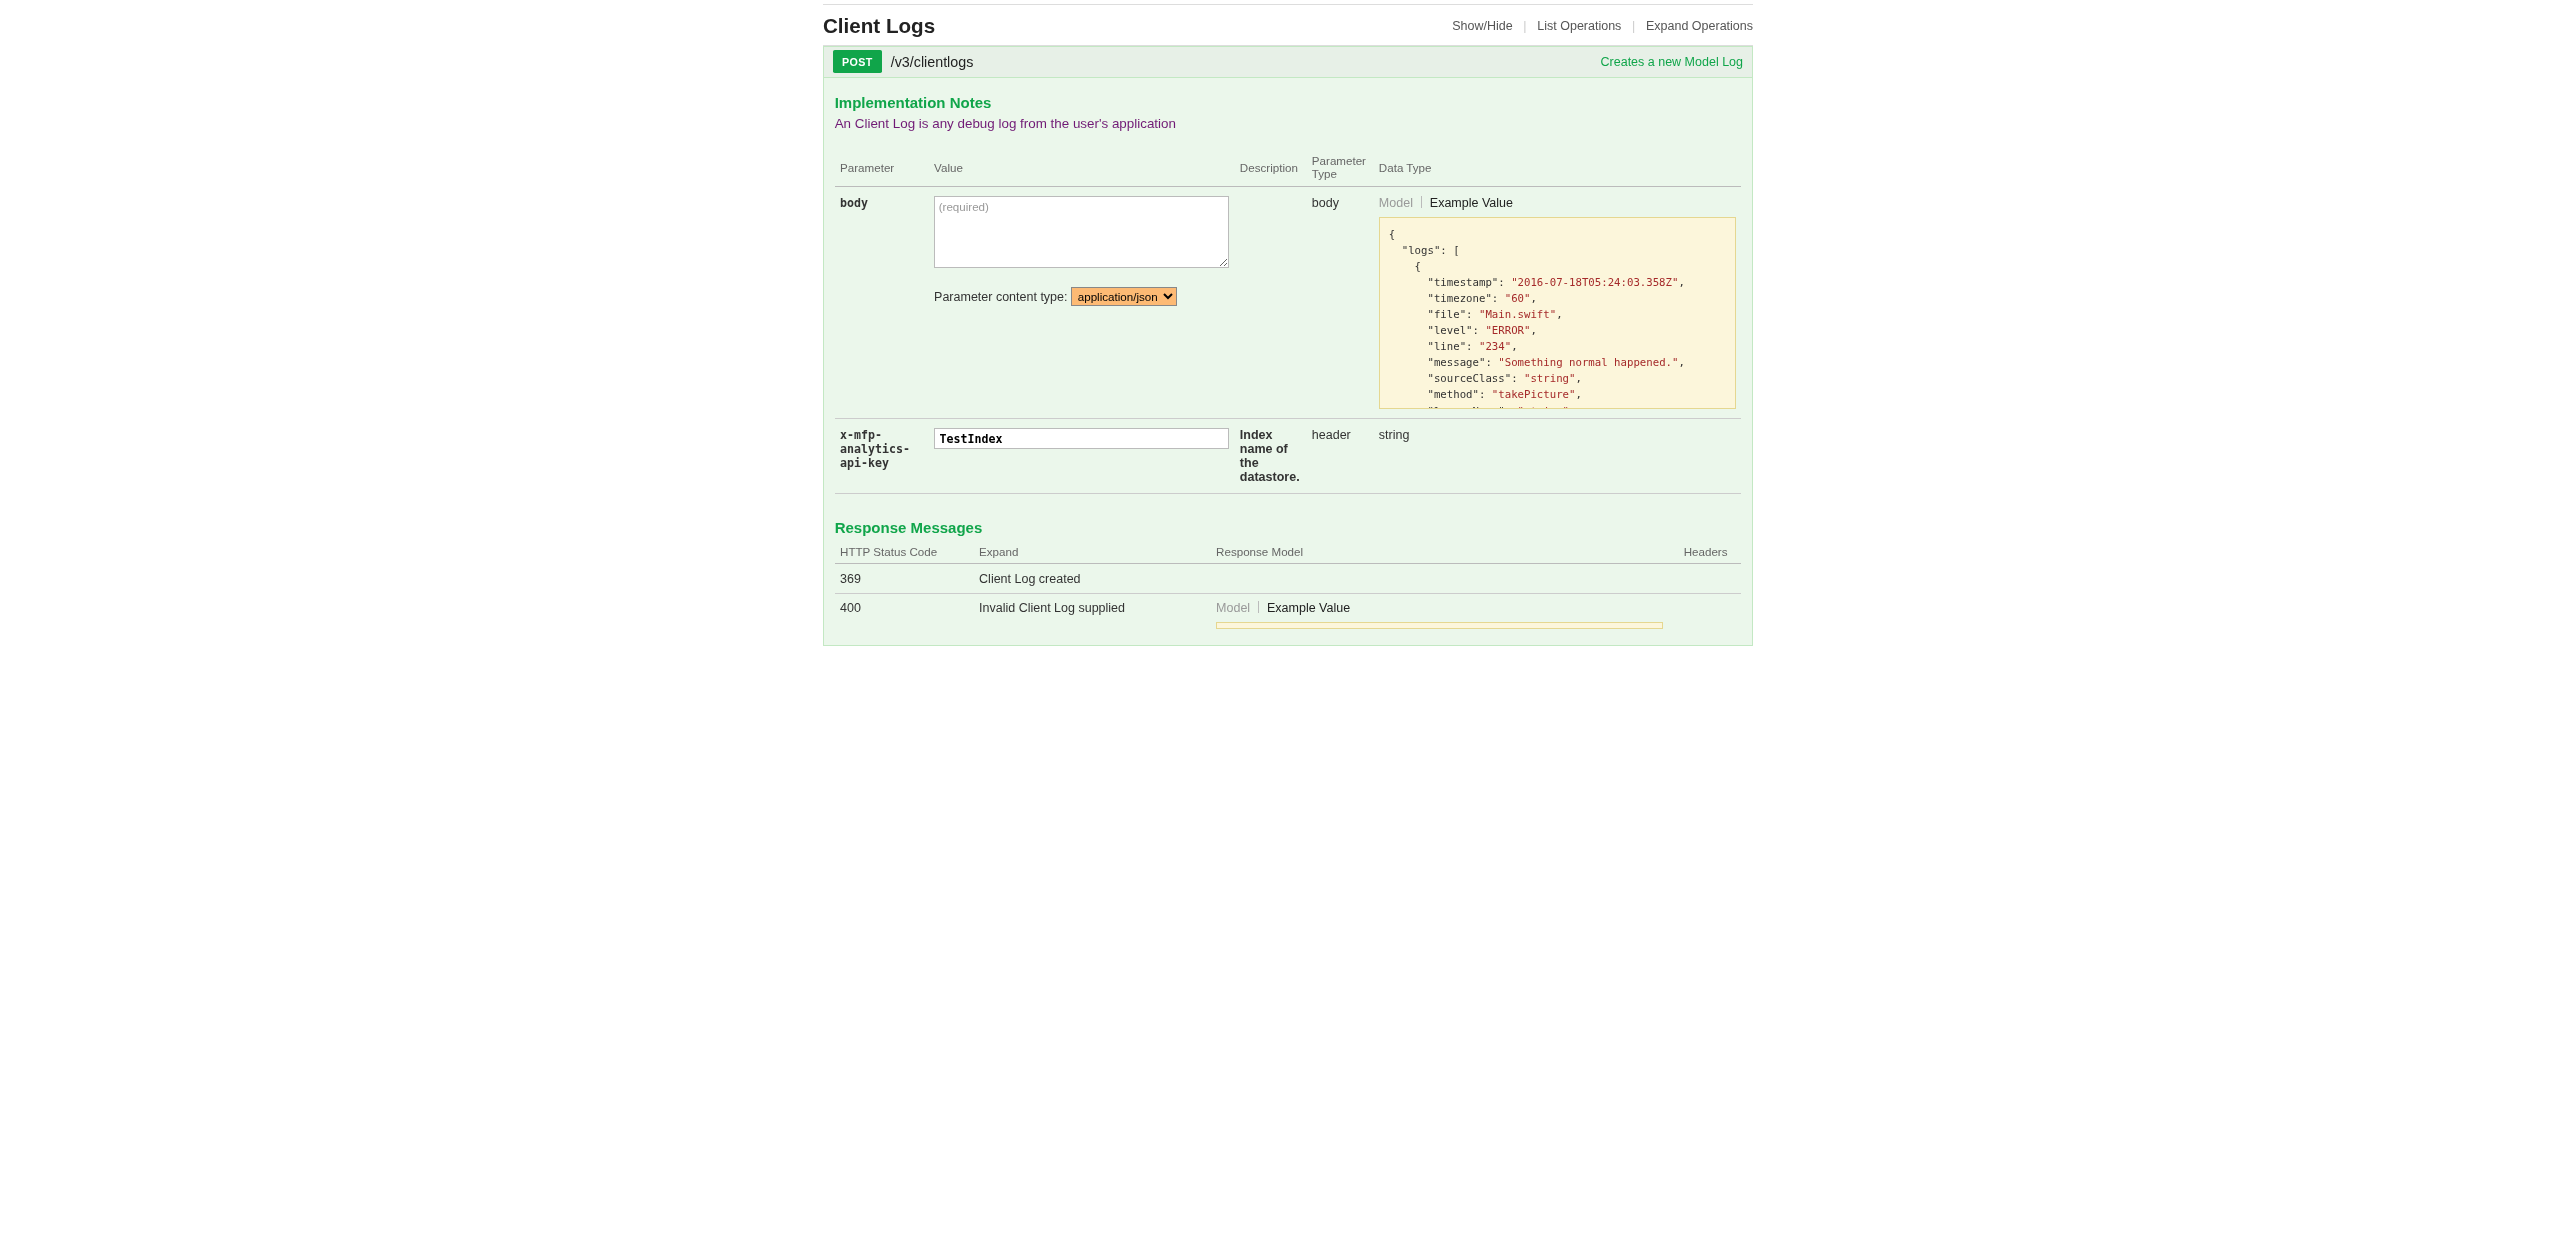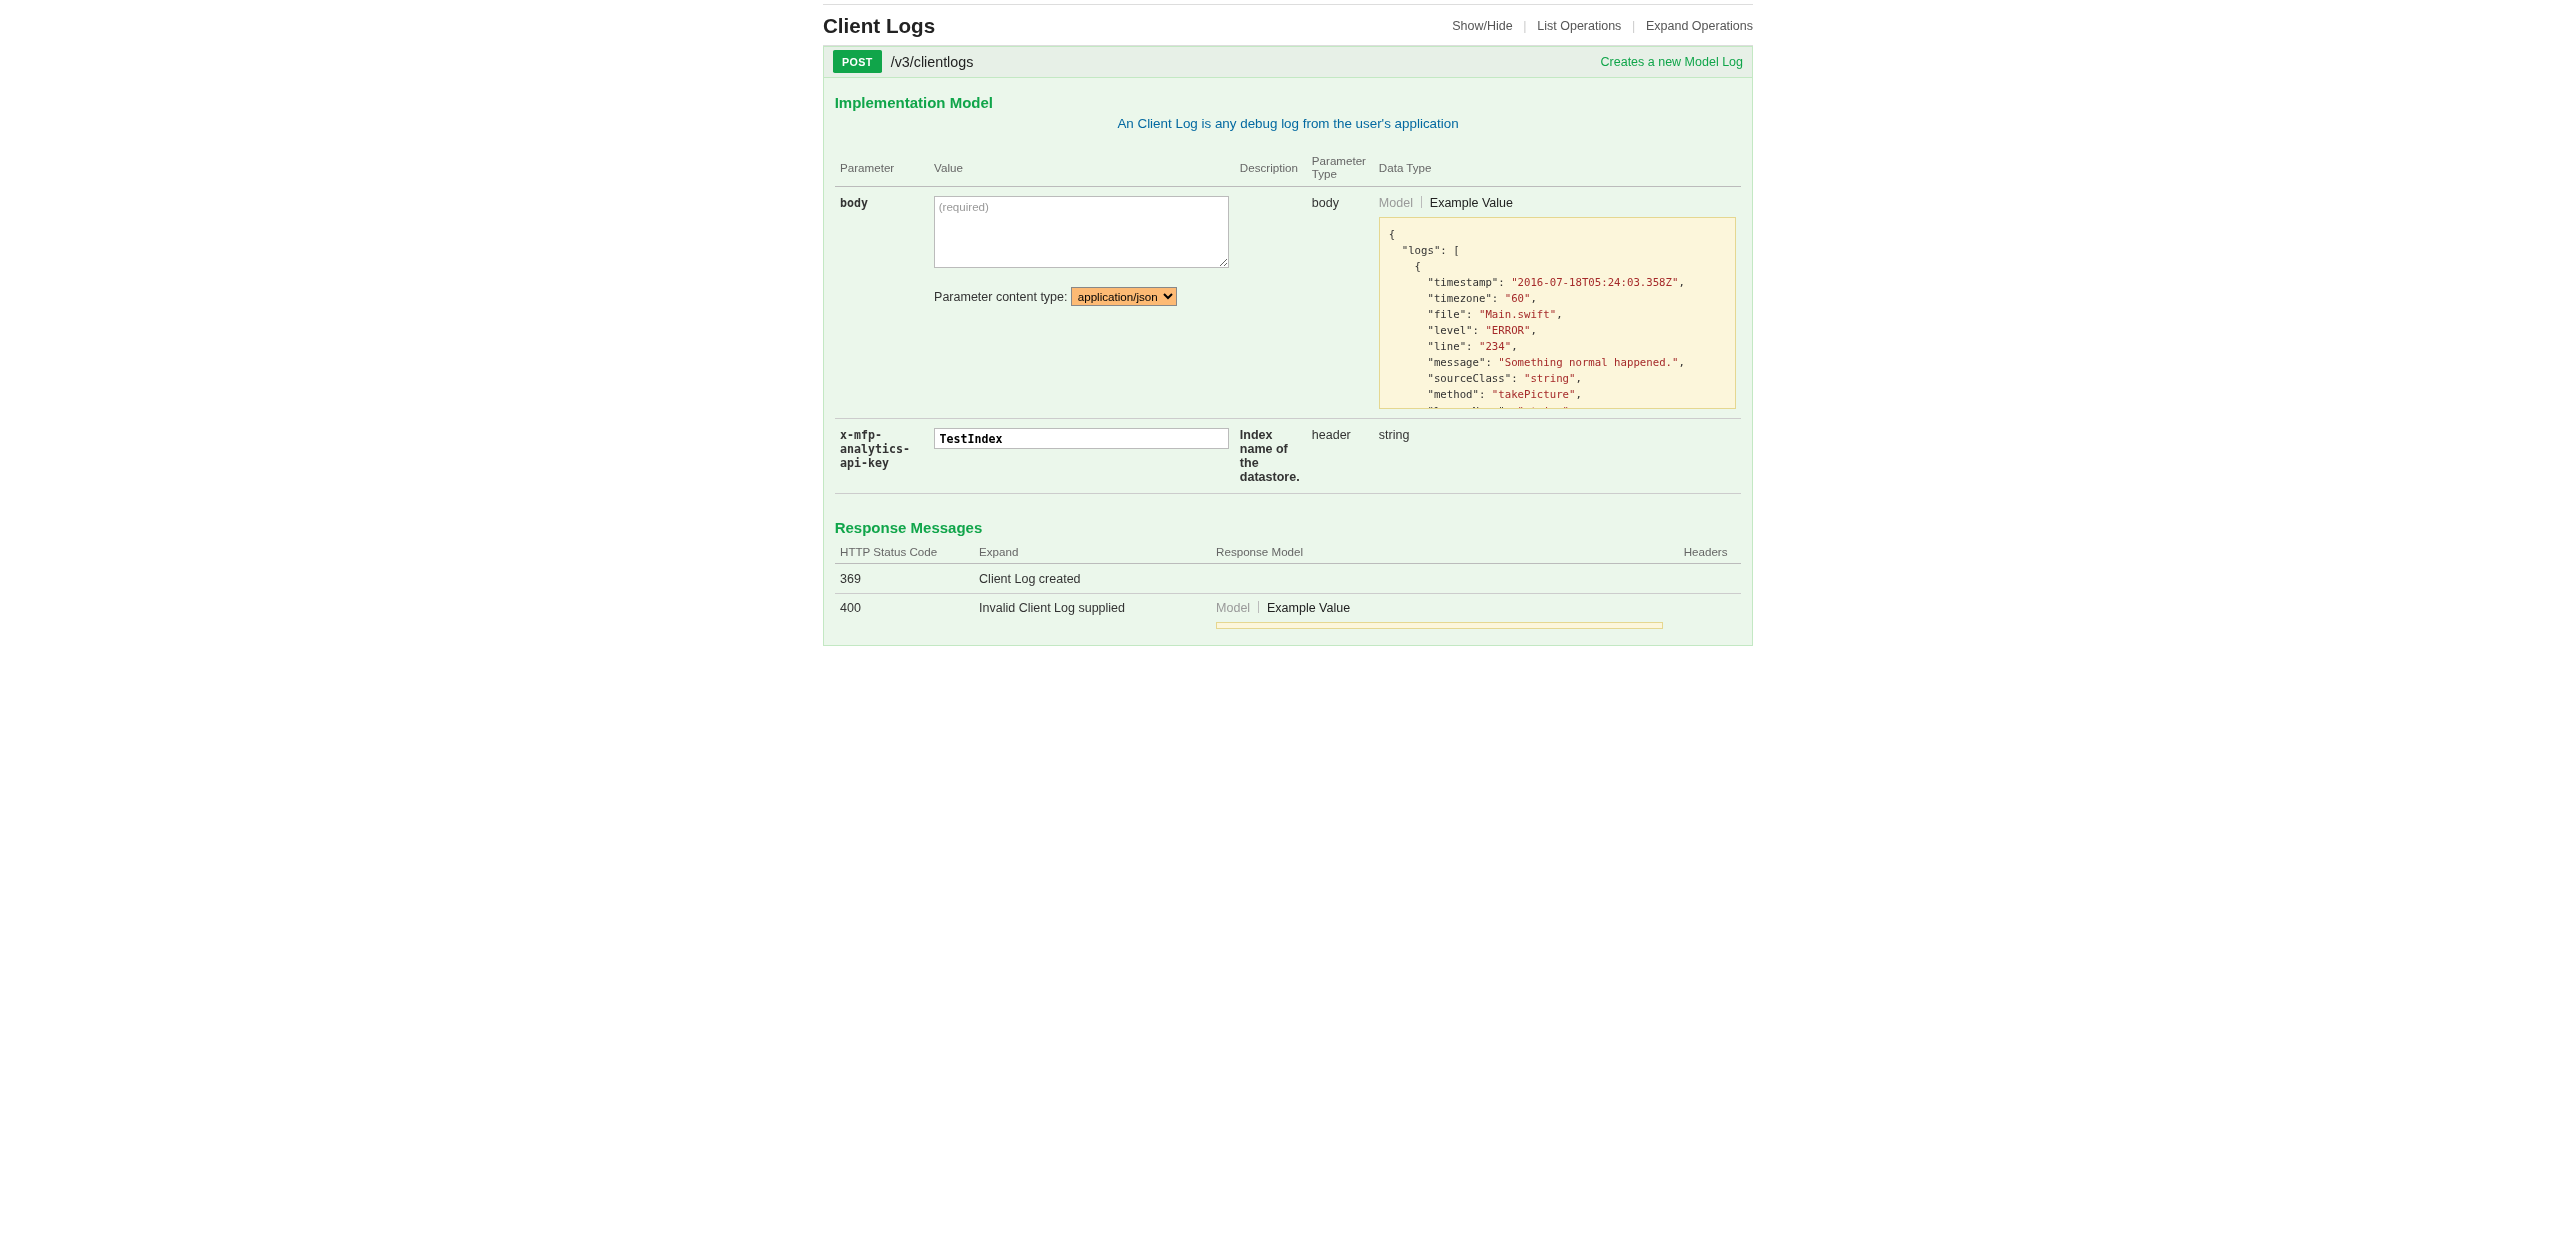--- a/index.html
+++ b/index.html
@@ -75,23 +75,22 @@
     padding: 16px 10.7px 9px 10.7px;
   }
   h4.green {
     color: #10a54a;
     font-size: 15px;
     font-weight: 700;
     margin-bottom: 5.4px;
   }
   .notes-text {
     font-size: 13.4px;
-    color: #0369a1;
+    color: #701a75;
     margin-bottom: 19.7px;
-    text-align: center;
   }
   table.params {
     width: 100%;
     border-collapse: collapse;
     margin-top: 3.6px;
   }
   table.params thead th {
     text-align: left;
     font-weight: 400;
     color: #666;
@@ -222,21 +221,21 @@
   </div>
 
   <div class="op-row">
     <span class="method-badge">POST</span>
     <span class="op-path">/v3/clientlogs</span>
     <span class="op-summary">Creates a new Model Log</span>
   </div>
 
   <div class="op-body">
 
-    <h4 class="green">Implementation Model</h4>
+    <h4 class="green">Implementation Notes</h4>
     <div class="notes-text">An Client Log is any debug log from the user's application</div>
 
 
     <table class="params">
       <thead>
         <tr>
           <th class="col-param">Parameter</th>
           <th class="col-value">Value</th>
           <th class="col-desc">Description</th>
           <th class="col-ptype">Parameter Type</th>

